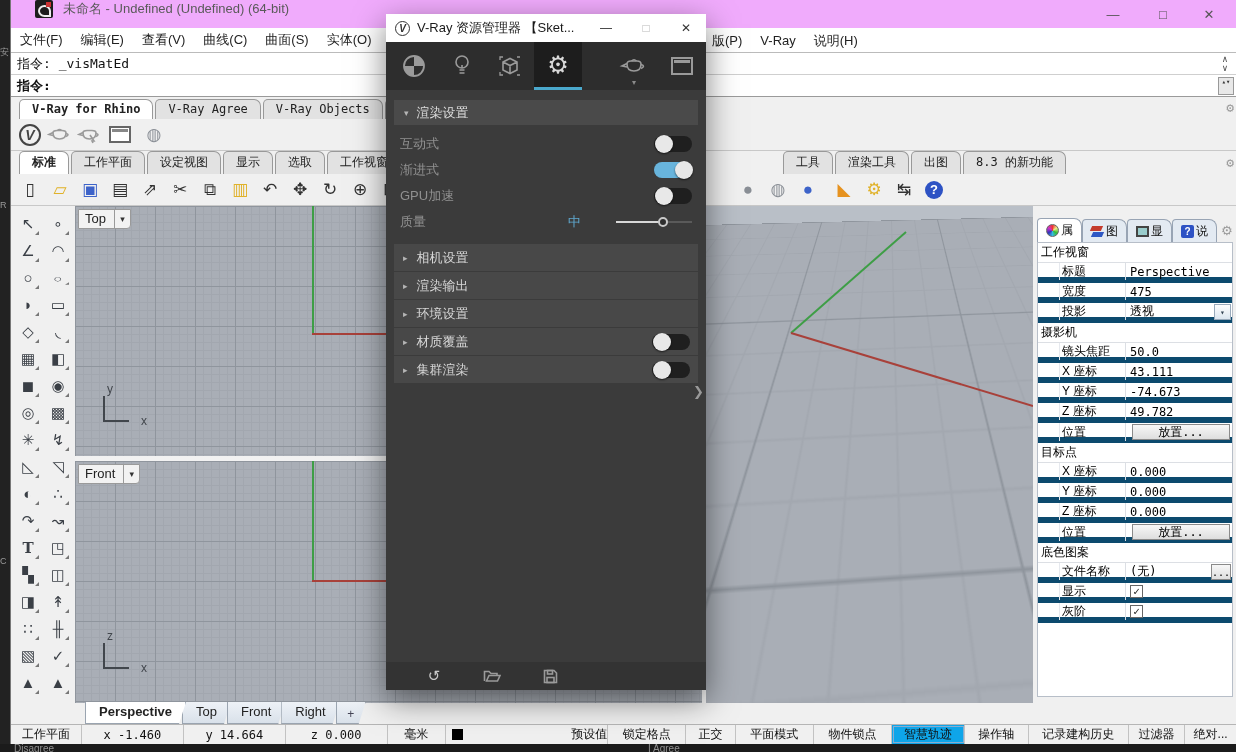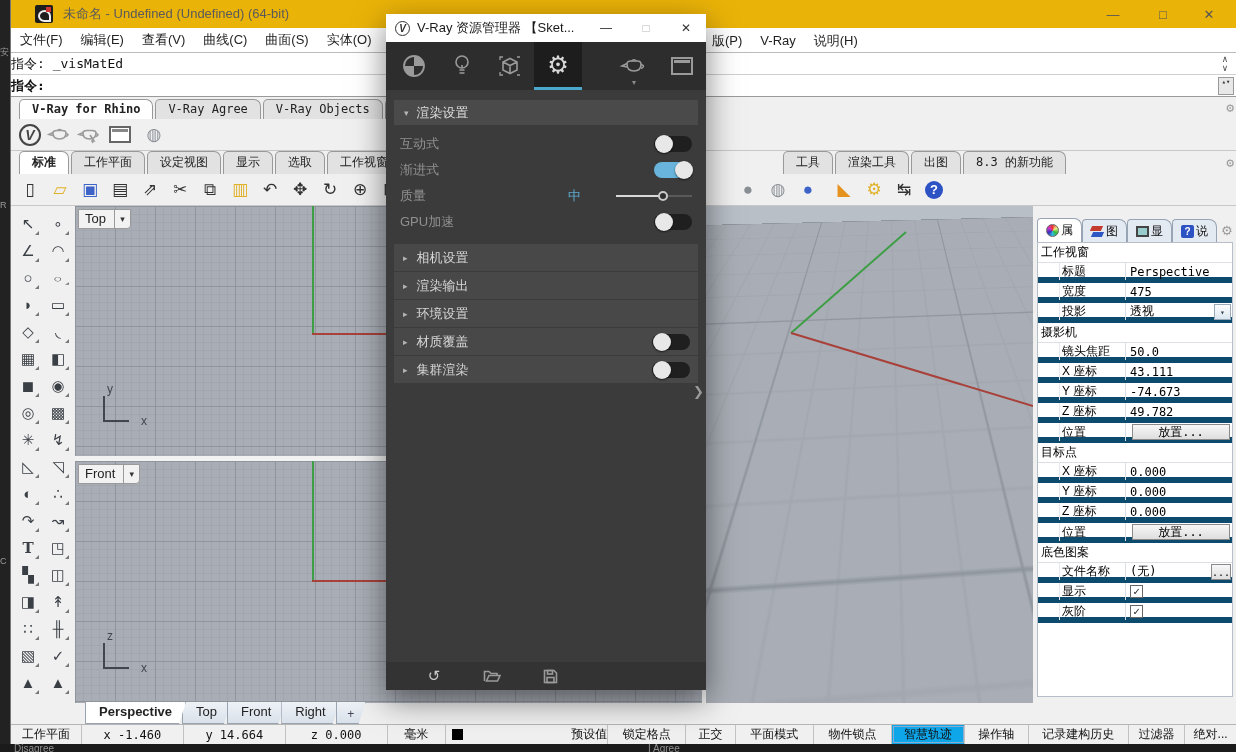--- a/index.html
+++ b/index.html
@@ -7,33 +7,33 @@
   .screen{position:relative;width:1236px;height:752px;background:#1b1b1b;overflow:hidden}
   .abs{position:absolute}
 
   
   .left-strip{position:absolute;left:0;top:0;width:10px;height:752px;background:#222;color:#9a9a9a;font-size:9px;overflow:hidden}
   .left-strip span{position:absolute;left:0}
 
   
   .main{position:absolute;left:10px;top:0;width:1226px;height:744px;background:#f0f0f0;border-left:1px solid #777}
 
-  .titlebar{position:absolute;left:0;top:0;width:100%;height:28px;background:#eab308;display:flex;align-items:center}
+  .titlebar{position:absolute;left:0;top:0;width:100%;height:28px;background:#f0abfc;display:flex;align-items:flex-start}
   .app-ico{width:18px;height:18px;margin-left:24px;background:#1d1d1d;position:relative;border-radius:2px}
   .app-ico::after{content:"";position:absolute;right:2px;top:2px;width:5px;height:5px;background:#c33}
   .app-ico::before{content:"";position:absolute;left:3px;top:5px;width:9px;height:8px;border:2px solid #eee;border-radius:50% 50% 0 50%}
   .title-txt{margin-left:10px;color:#5a5a5a;font-size:13px}
   .win-ctrl{position:absolute;top:0;height:28px;width:46px;display:flex;align-items:center;justify-content:center;color:#555;font-size:13px}
 
   .menubar{position:absolute;left:0;top:28px;width:100%;height:25px;background:#fff;border-bottom:1px solid #bbb;font-size:13px;color:#222;display:flex;align-items:center}
   .menu-item{padding:0 9px}
   .menu-right{position:absolute;left:692px;top:0;height:25px;display:flex;align-items:center}
 
   .cmd{position:absolute;left:0;top:53px;width:100%;height:44px;background:#fff;border-bottom:1px solid #9a9a9a;font-family:"DejaVu Sans Mono","Liberation Mono",monospace;font-size:13px;color:#111}
-  .cmd-row{height:22px;display:flex;align-items:center;padding-left:0;border-bottom:1px solid #cfcfcf}
+  .cmd-row{height:22px;display:flex;align-items:center;padding-left:6px;border-bottom:1px solid #cfcfcf}
   .cmd-scroll{position:absolute;right:4px;top:2px;width:14px;color:#444;font-size:9px;line-height:9px;text-align:center}
   .cmd-spin{position:absolute;right:2px;top:24px;width:16px;height:18px;border:1px solid #999;background:#e8e8e8;font-size:7px;line-height:8px;text-align:center;color:#333}
 
   
   .tabrow{position:absolute;left:4px;width:100%;height:22px;display:flex;align-items:flex-end;font-family:"DejaVu Sans Mono","Liberation Mono",monospace;font-size:12px;color:#222}
   .tab{padding:2px 12px 3px;border:1px solid #999;border-bottom:none;background:#e2e2e2;border-radius:5px 7px 0 0;margin-right:2px;white-space:nowrap}
   .tab.on{background:#fff;font-weight:bold}
   .iconrow{position:absolute;left:0;width:100%;height:33px;background:#f0f0f0;border-bottom:1px solid #c8c8c8;display:flex;align-items:center}
   .tbi{width:26px;height:26px;margin:0 2px;display:flex;align-items:center;justify-content:center;font-size:17px;color:#333;position:relative}
   .gear-end{position:absolute;right:6px;color:#9a9a9a;font-size:13px}
@@ -556,34 +556,34 @@
             <span class="knob"></span>
           </span>
       </div>
       <div class="t-row">
         <span>渐进式</span>
         <span class="sw on">
             <span class="knob"></span>
           </span>
       </div>
       <div class="t-row">
+        <span>GPU加速</span>
+        <span class="sw">
+            <span class="knob"></span>
+          </span>
+      </div>
+      <div class="t-row">
         <span>质量</span>
         <span class="q-mid">中</span>
         <span class="slider">
             <span class="l1"></span>
             <span class="l2"></span>
             <span class="kn"></span>
           </span>
       </div>
-      <div class="t-row">
-        <span>GPU加速</span>
-        <span class="sw">
-            <span class="knob"></span>
-          </span>
-      </div>
       <div style="height:8px"></div>
       <div class="sec-row">
         <span class="ar">▸</span>
         <span>相机设置</span>
       </div>
       <div class="sec-row">
         <span class="ar">▸</span>
         <span>渲染输出</span>
       </div>
       <div class="sec-row">

